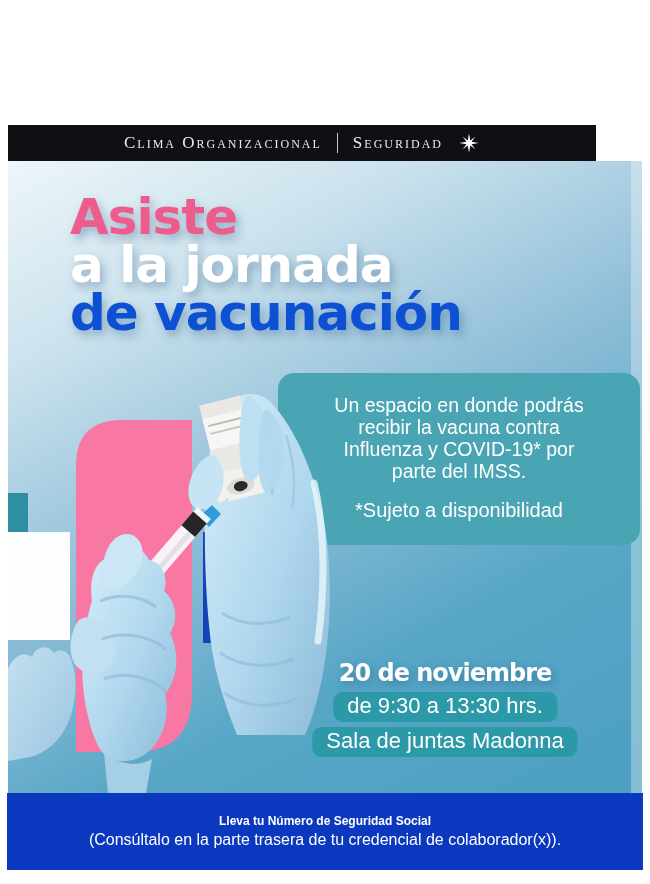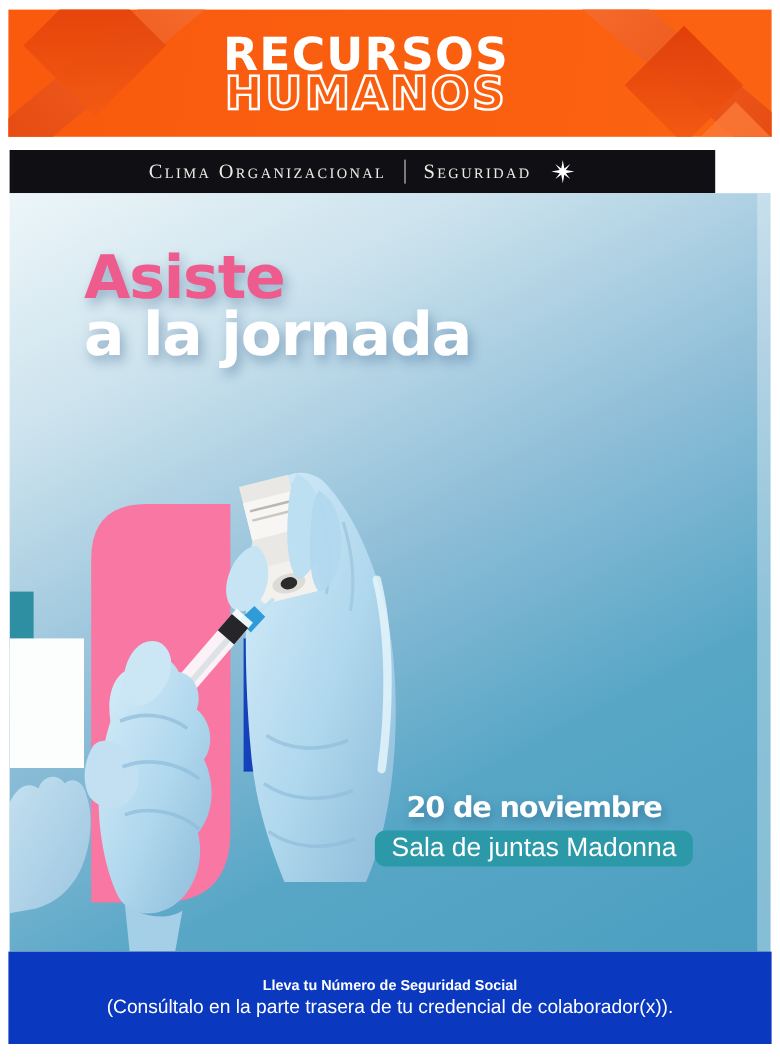--- a/index.html
+++ b/index.html
@@ -30,21 +30,21 @@
   .bb-star{display:flex;align-items:center;}
 
   
   .content{position:absolute;left:8px;top:161px;width:634px;height:632px;overflow:hidden;
     background:linear-gradient(152deg,#EDF6F9 0%,#CBE2ED 22%,#8FBED8 48%,#57A6C6 72%,#4C9FC1 100%);}
   .light-strip{position:absolute;left:623px;top:0;width:11px;height:100%;background:rgba(255,255,255,.32);}
 
   .main-title{position:absolute;left:62px;top:32px;}
   .main-title div{font-family:"DejaVu Sans",sans-serif;font-weight:bold;font-size:50px;line-height:48px;letter-spacing:-1px;
     text-shadow:3px 5px 10px rgba(25,70,120,.35);white-space:nowrap;}
-  .t1{color:var(--title-pink,#EE5B8D);margin-top:14px;}
+  .t1{color:var(--title-pink,#EE5B8D);}
   .t2{color:#ffffff;}
   .t3{color:var(--title-blue,#0D50D4);}
 
   .info-box{position:absolute;left:270px;top:212px;width:362px;height:172px;border-radius:16px;
     background:var(--info-teal,#49A5B4);}
   .info-lines{margin-top:21px;text-align:center;color:#fff;font-size:19.5px;line-height:22px;}
   .info-note{margin-top:17px;text-align:center;color:#fff;font-size:20px;}
 
   .photo-svg{position:absolute;left:0;top:202px;width:634px;height:430px;pointer-events:none;}
 
@@ -59,51 +59,50 @@
   .footer-band{position:absolute;left:7px;top:793px;width:636px;height:77px;background:var(--footer-blue,#0A39C0);
     display:flex;flex-direction:column;align-items:center;justify-content:center;gap:3px;color:#fff;}
   .f1{font-weight:bold;font-size:12px;}
   .f2{font-size:16px;}
 </style>
 </head>
 <body>
 
 <div class="poster">
 
-  <div class="orange-band">
-    <div class="stripe stripe-left"></div>
-    <div class="diamond diamond-l1"></div>
-    <div class="stripe stripe-right"></div>
-    <div class="diamond diamond-r1"></div>
-    <div class="diamond diamond-r2"></div>
-    <div class="hdr-text">
-      <div class="hdr1">RECURSOS</div>
-      <div class="hdr2">HUMANOS</div>
-    </div>
-  </div>
 
   <div class="black-bar">
     <span class="bb-label">Clima Organizacional</span>
     <span class="bb-div"></span>
     <span class="bb-label">Seguridad</span>
     <span class="bb-star">
       <svg width="22" height="22" viewBox="0 0 24 24" fill="#ffffff">
         <path d="M12 1.5 L13.4 9.2 L18.8 5.2 L14.8 10.6 L22.5 12 L14.8 13.4 L18.8 18.8 L13.4 14.8 L12 22.5 L10.6 14.8 L5.2 18.8 L9.2 13.4 L1.5 12 L9.2 10.6 L5.2 5.2 L10.6 9.2 Z"></path>
       </svg>
     </span>
   </div>
 
   <div class="content">
     <div class="light-strip"></div>
 
     <div class="main-title">
       <div class="t1">Asiste</div>
       <div class="t2">a la jornada</div>
+      <div class="t3">de vacunación</div>
     </div>
 
+    <div class="info-box">
+      <div class="info-lines">
+          <div>Un espacio en donde podrás</div>
+          <div>recibir la vacuna contra</div>
+          <div>Influenza y COVID-19* por</div>
+          <div>parte del IMSS.</div>
+        </div>
+      <div class="info-note">*Sujeto a disponibilidad</div>
+    </div>
 
     <svg class="photo-svg" viewBox="0 0 634 430">
       <defs>
         <linearGradient id="gloveA" x1="0" y1="0" x2="1" y2="1">
           <stop offset="0" stop-color="#D8EEF9"></stop>
             <stop offset="0.55" stop-color="#AFD7ED"></stop>
             <stop offset="1" stop-color="#8CBAD9"></stop>
         </linearGradient>
         <linearGradient id="gloveB" x1="0" y1="0" x2="1" y2="1">
           <stop offset="0" stop-color="#C3E0F0"></stop>
@@ -152,20 +151,21 @@
       <path d="M96 196 C100 178 112 168 124 172 C134 176 138 190 132 204 C126 218 112 228 102 224 C94 220 93 208 96 196 Z" fill="#CBE6F4"></path>
       <path d="M70 258 C62 270 60 288 66 300 C74 312 90 314 100 304 C110 294 110 276 100 266 C92 256 78 250 70 258 Z" fill="#C2E0F1"></path>
       <path d="M92 238 C110 230 132 232 148 244" stroke="#8FBCDA" stroke-width="3" fill="none" opacity=".7"></path>
       <path d="M94 276 C114 268 140 272 158 286" stroke="#8FBCDA" stroke-width="3" fill="none" opacity=".7"></path>
       <path d="M96 316 C116 308 142 314 158 328" stroke="#8FBCDA" stroke-width="3" fill="none" opacity=".7"></path>
       <path d="M96 390 C110 402 132 404 144 396 L138 430 L100 430 Z" fill="#A5CFE7"></path>
     </svg>
 
     <div class="event">
       <div class="event-date">20 de noviembre</div>
+      <div class="badge">de 9:30 a 13:30 hrs.</div>
       <div class="badge">Sala de juntas Madonna</div>
     </div>
   </div>
 
   <div class="footer-band">
     <div class="f1">Lleva tu Número de Seguridad Social</div>
     <div class="f2">(Consúltalo en la parte trasera de tu credencial de colaborador(x)).</div>
   </div>
 
 </div>

